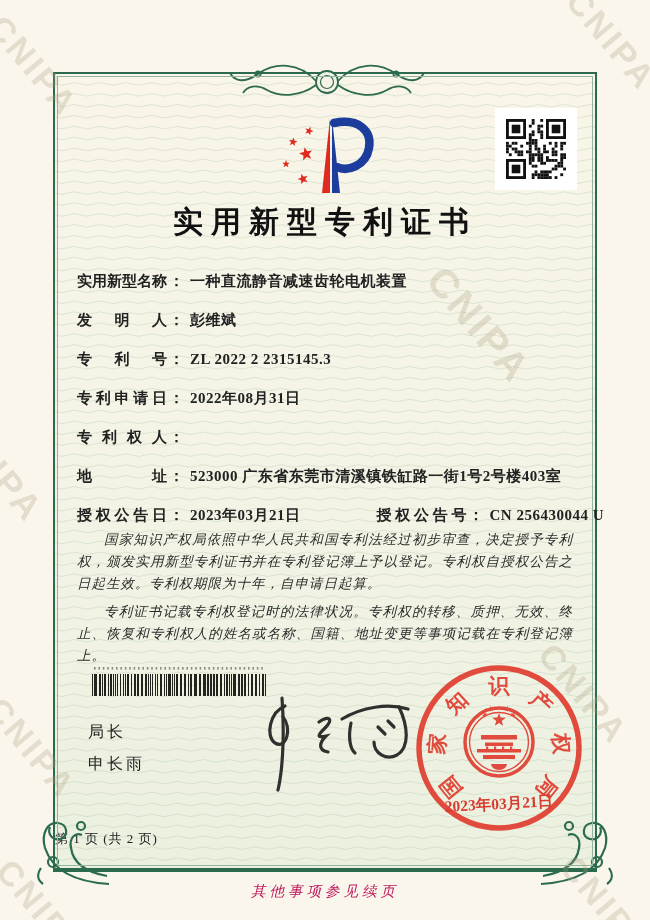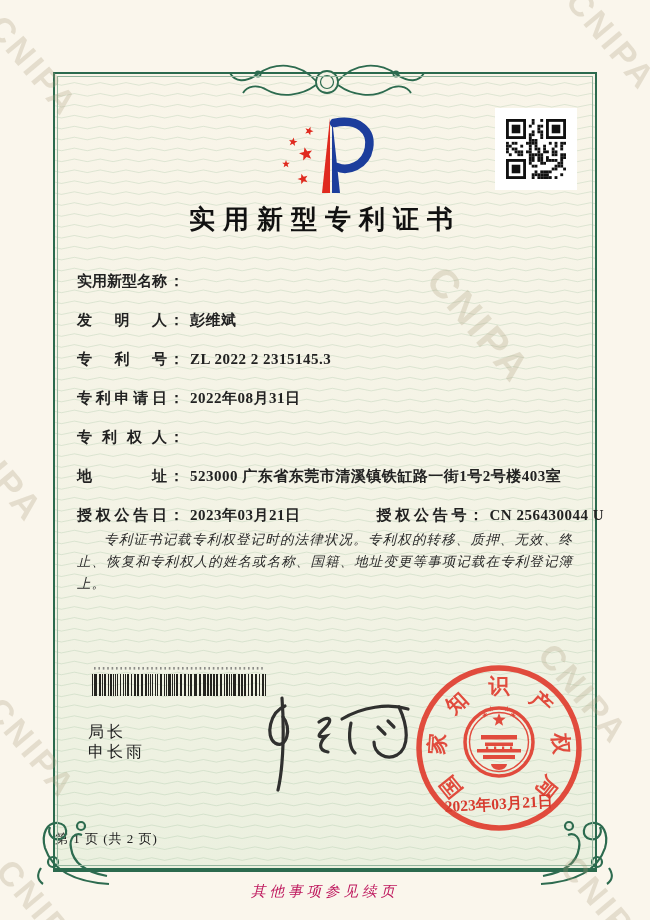--- a/index.html
+++ b/index.html
@@ -38,21 +38,21 @@
 
   .logo{position:absolute;left:218px;top:40px;width:110px;height:85px;}
 
   .qr-box{
     position:absolute;left:440px;top:34px;width:82px;height:82px;background:#ffffff;
     display:flex;align-items:center;justify-content:center;
   }
 
   .title{
     position:absolute;left:0;top:128px;width:100%;margin:0;text-align:center;
-    font-size:26px;font-weight:bold;color:#111;letter-spacing:8px;
+    font-size:30px;font-weight:bold;color:#111;letter-spacing:8px;
   }
 
   .fields{position:absolute;left:22px;right:18px;top:190px;padding-top:5px;}
   .frow{display:flex;align-items:baseline;margin-bottom:15px;line-height:24px;
         font-size:15px;font-weight:bold;color:#222;}
   .fpair{display:flex;align-items:baseline;}
   .fpair + .fpair{margin-left:76px;}
   .flabel{display:inline-block;width:90px;text-align:justify;text-align-last:justify;}
   .fcolon{margin:0 6px 0 2px;}
   .fvalue{letter-spacing:0.5px;white-space:nowrap;}
@@ -63,21 +63,21 @@
     text-indent:2em;text-align:justify;font-style:italic;letter-spacing:1px;
   }
 
   .barcode{position:absolute;left:37px;top:592px;width:178px;height:36px;}
 
   .sig-block{
     position:absolute;left:33px;top:648px;
     font-family:"Liberation Sans","DejaVu Sans",sans-serif;
     font-size:16px;color:#222;letter-spacing:3px;line-height:20px;
   }
-  .sig-block .name{}
+  .sig-block .name{margin-top:12px;}
 
   .signature{position:absolute;left:190px;top:618px;width:178px;height:108px;}
 
   .seal{position:absolute;left:352px;top:582px;width:184px;height:184px;z-index:3;}
   .seal svg{width:100%;height:100%;}
 
   .page-num{
     position:absolute;left:0;bottom:20px;width:100%;text-align:left;
     font-size:13px;color:#222;letter-spacing:1px;
   }
@@ -318,20 +318,21 @@
         </svg>
     </div>
 
     <h1 class="title">实用新型专利证书</h1>
 
     <div class="fields" id="fields">
         <div class="frow">
           <span class="fpair">
             <span class="flabel">实用新型名称</span>
             <span class="fcolon">：</span>
+            <span class="fvalue">一种直流静音减速齿轮电机装置</span>
           </span>
         </div>
         <div class="frow">
           <span class="fpair">
             <span class="flabel">发明人</span>
             <span class="fcolon">：</span>
             <span class="fvalue">彭维斌</span>
           </span>
         </div>
         <div class="frow">
@@ -369,20 +370,21 @@
           </span>
           <span class="fpair">
             <span class="flabel">授权公告号</span>
             <span class="fcolon">：</span>
             <span class="fvalue">CN 256430044 U</span>
           </span>
         </div>
       </div>
 
     <div class="paras" id="paras">
+        <p>国家知识产权局依照中华人民共和国专利法经过初步审查，决定授予专利权，颁发实用新型专利证书并在专利登记簿上予以登记。专利权自授权公告之日起生效。专利权期限为十年，自申请日起算。</p>
         <p>专利证书记载专利权登记时的法律状况。专利权的转移、质押、无效、终止、恢复和专利权人的姓名或名称、国籍、地址变更等事项记载在专利登记簿上。</p>
       </div>
 
     <div class="barcode">
       <svg id="barcodeSvg" width="178" height="36" viewBox="0 0 178 36">
           <rect x="2" y="1" width="1.6" height="2.6" fill="#8a8a86"></rect>
           <rect x="6.4" y="1" width="1.6" height="2.6" fill="#8a8a86"></rect>
           <rect x="10.8" y="1" width="1.6" height="2.6" fill="#8a8a86"></rect>
           <rect x="15.200000000000001" y="1" width="1.6" height="2.6" fill="#8a8a86"></rect>
           <rect x="19.6" y="1" width="1.6" height="2.6" fill="#8a8a86"></rect>

